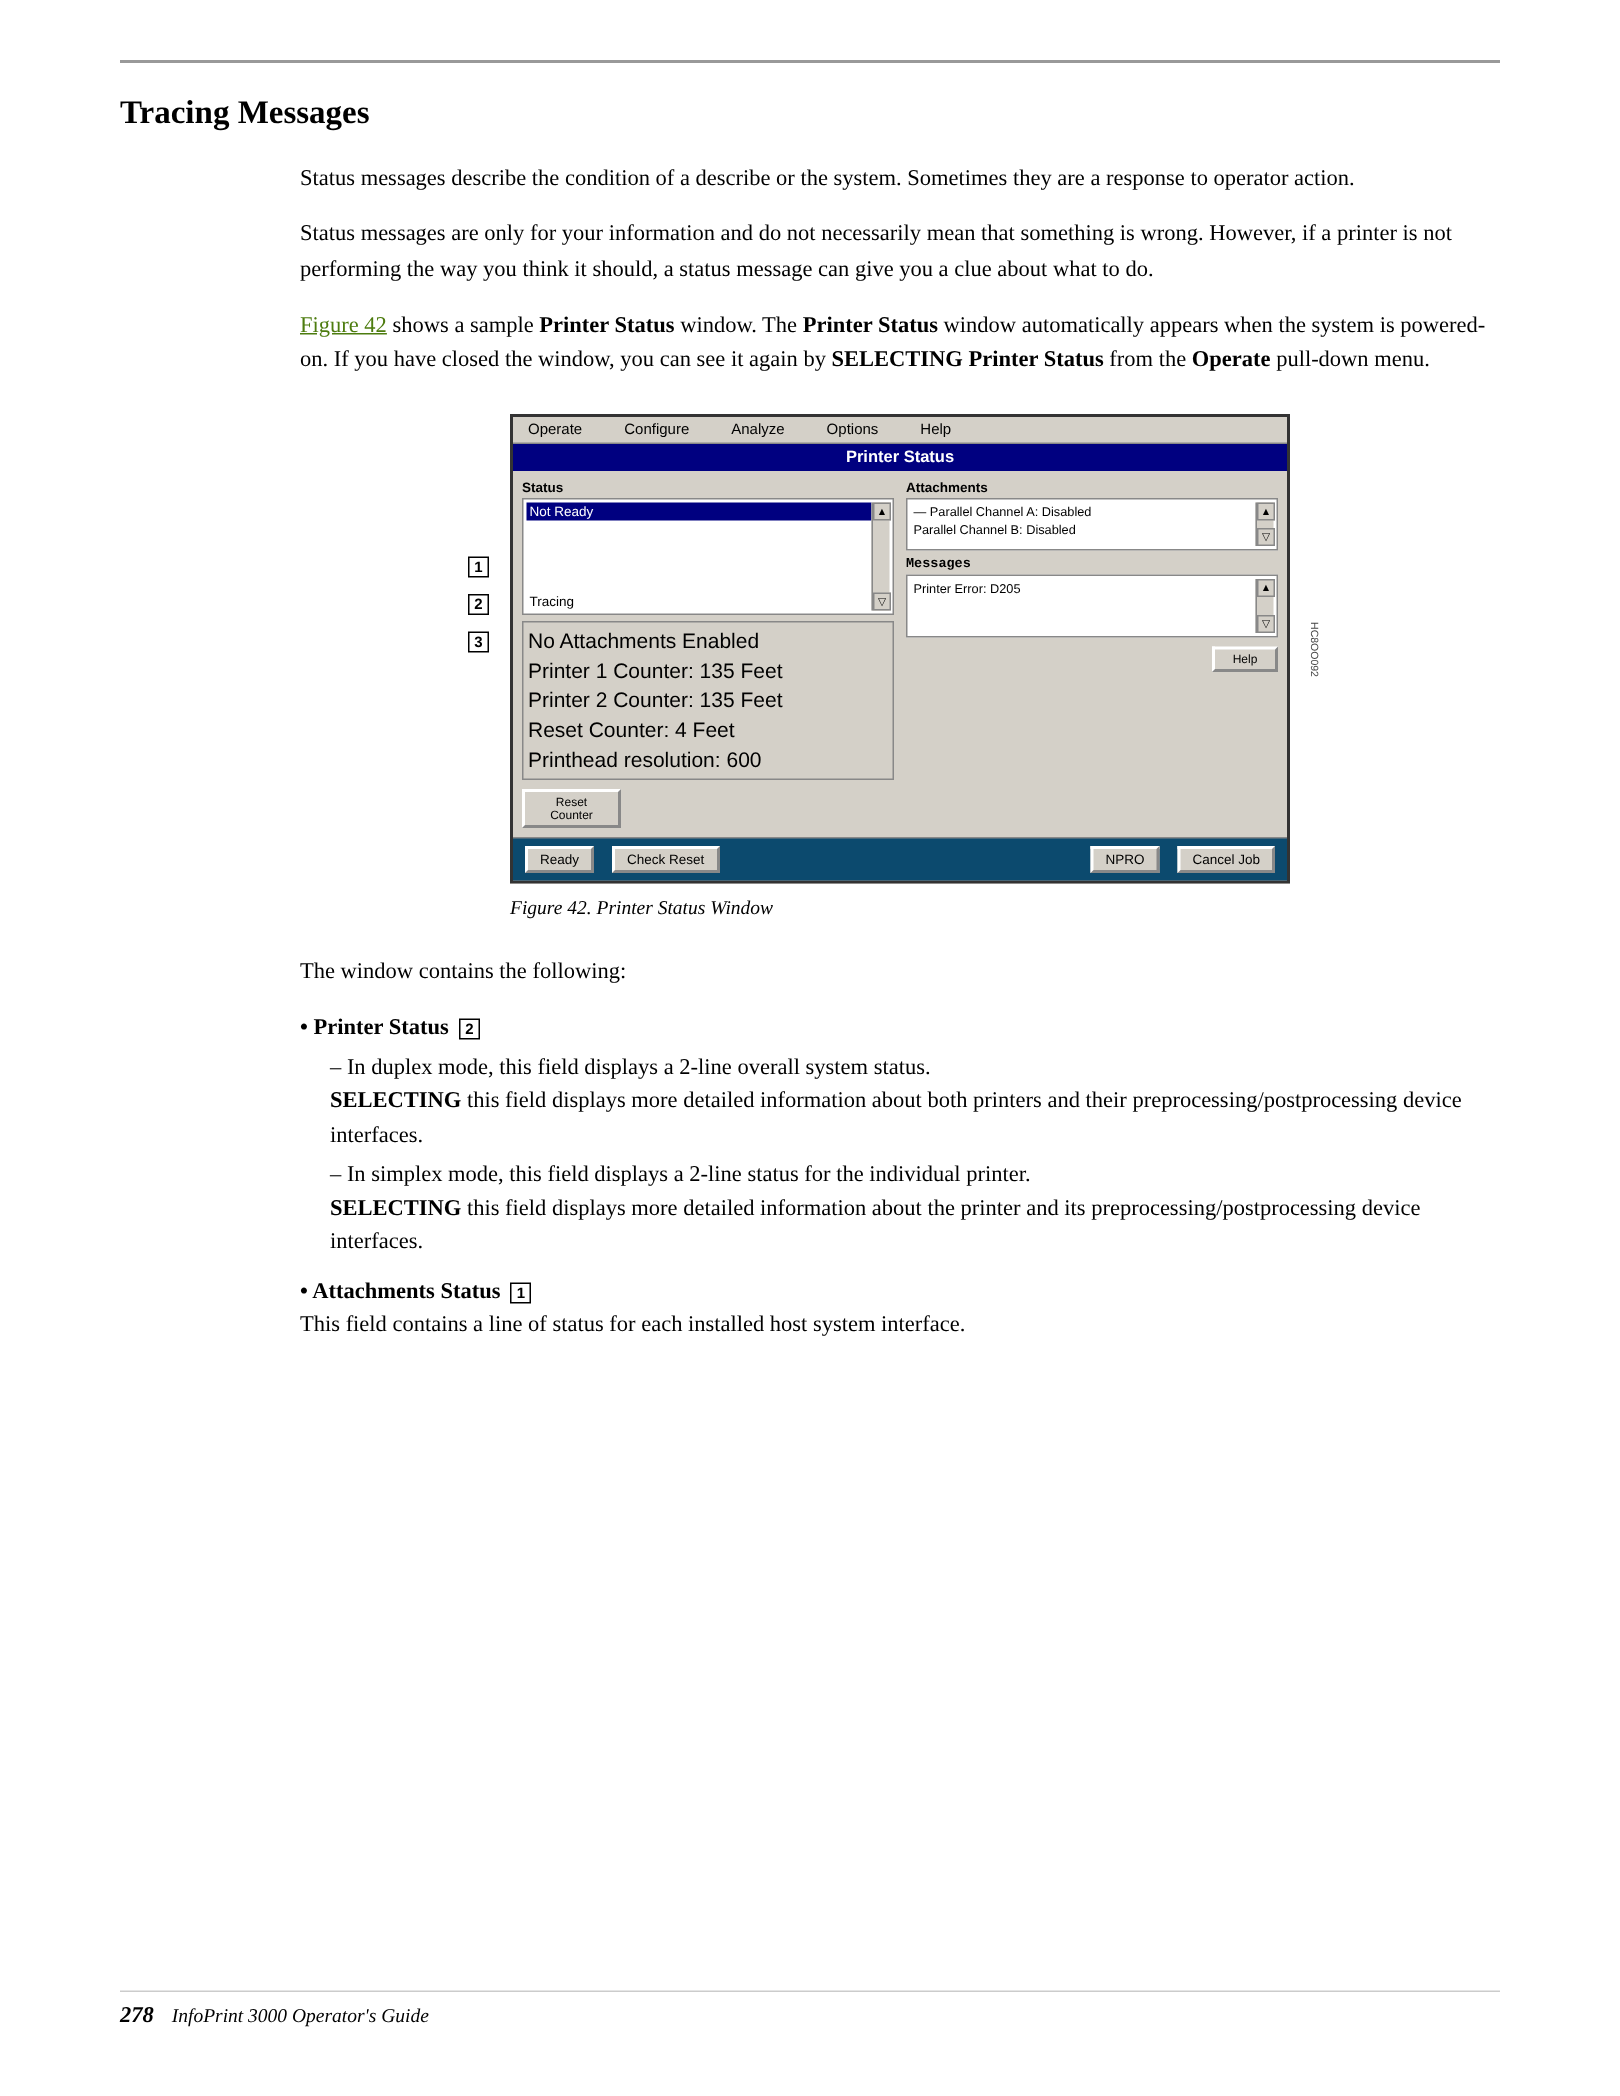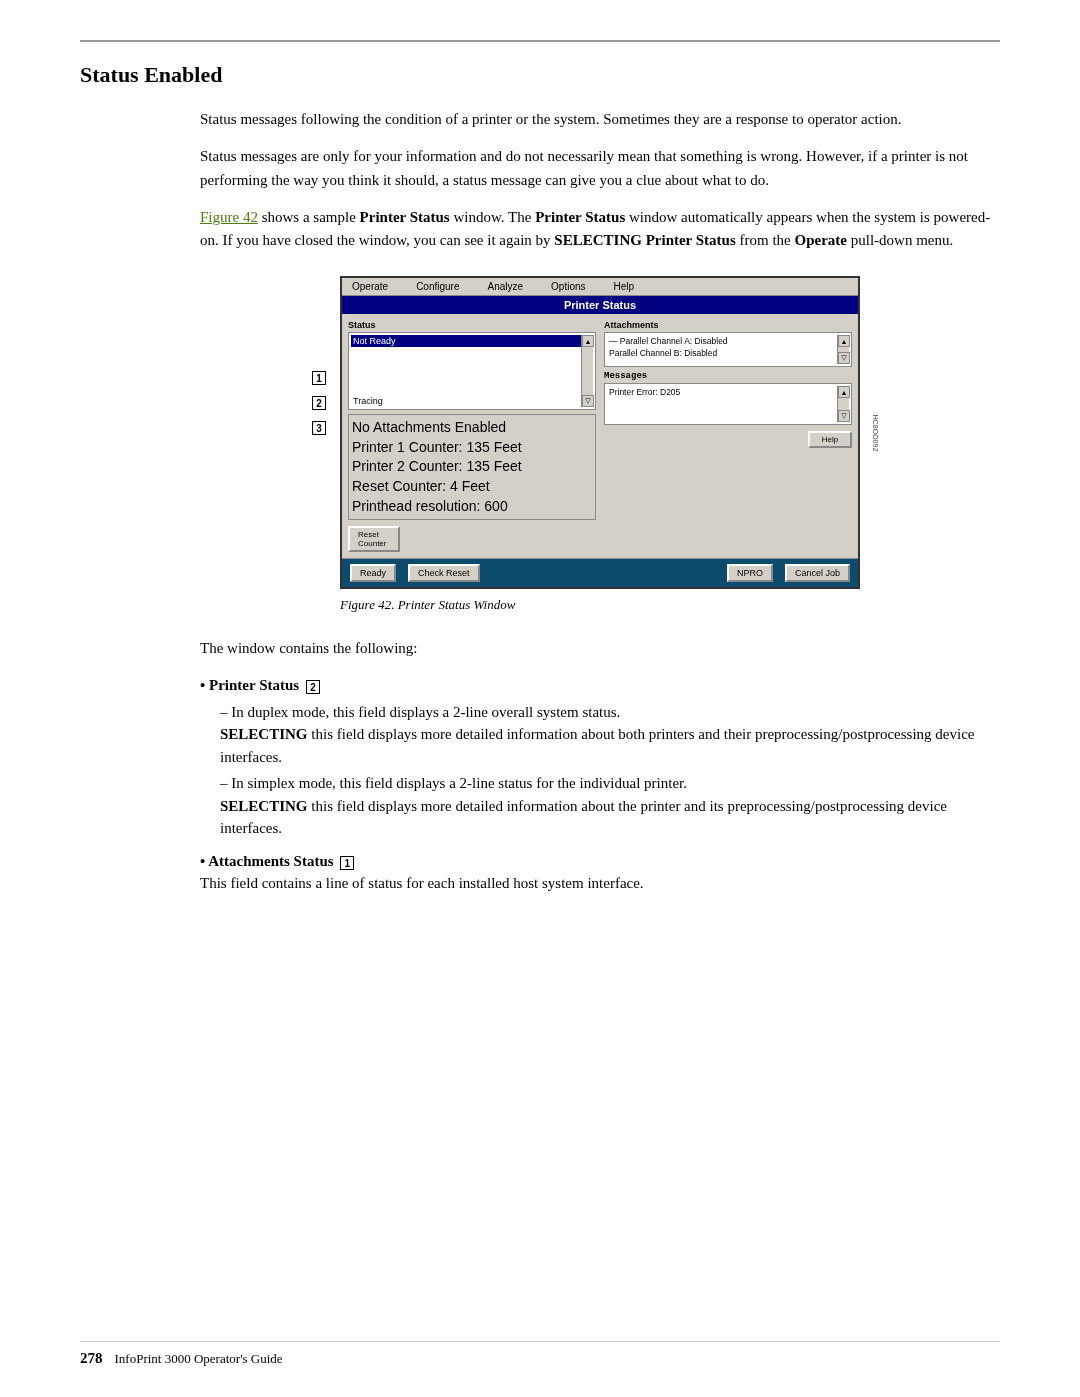--- a/index.html
+++ b/index.html
@@ -233,27 +233,28 @@
       font-family: Arial, sans-serif;
       line-height: 13px;
       font-weight: bold;
       vertical-align: middle;
       margin-left: 3px;
     }
 
     
     .page-footer {
       position: absolute;
-      bottom: 30px;
+      bottom: 44px;
       left: 80px;
       right: 80px;
       display: flex;
       align-items: baseline;
       border-top: 1px solid #ccc;
       padding-top: 8px;
+      font-style: italic;
     }
     .footer-page-num {
       font-weight: bold;
       font-size: 15px;
       margin-right: 12px;
     }
     .footer-text {
       font-size: 13px;
     }
 
@@ -268,25 +269,25 @@
       background: #000080;
       color: #fff;
     }
   </style>
 </head>
 <body>
 
 <div class="page">
   <div class="top-rule"></div>
 
-  <h1 class="section-title">Status Enabled</h1>
+  <h1 class="section-title">Tracing Messages</h1>
 
   <div class="content-area">
 
-    <p class="para">Status messages following the condition of a printer or the system. Sometimes they are a response to operator action.</p>
+    <p class="para">Status messages describe the condition of a describe or the system. Sometimes they are a response to operator action.</p>
 
     <p class="para">Status messages are only for your information and do not necessarily mean that something is wrong. However, if a printer is not performing the way you think it should, a status message can give you a clue about what to do.</p>
 
     <p class="para">
       <span class="link-text">Figure 42</span><span> shows a sample </span><span class="bold">Printer Status</span><span> window. The </span><span class="bold">Printer Status</span><span> window automatically appears when the system is powered-on. If you have closed the window, you can see it again by </span><span class="bold">SELECTING Printer Status</span><span> from the </span><span class="bold">Operate</span><span> pull-down menu.</span>
     </p>
 
     <div class="figure-container">
       <div class="figure-wrapper">
 
@@ -327,21 +328,21 @@
 
               <div class="ps-status-box">
                 <div class="ps-status-line">No Attachments Enabled</div>
                 <div class="ps-status-line">Printer 1 Counter: 135 Feet</div>
                 <div class="ps-status-line">Printer 2 Counter: 135 Feet</div>
                 <div class="ps-status-line">Reset Counter: 4 Feet</div>
                 <div class="ps-status-line">Printhead resolution: 600</div>
               </div>
 
               <div style="margin-top:6px;">
-                <div class="ps-btn" style="text-align:left; width:52px; font-size:8px;">Reset<br>Counter</div>
+                <div class="ps-btn" style="text-align:center; width:66px; font-size:8px;">Reset<br>Counter</div>
               </div>
             </div>
 
             <div class="ps-right">
               <div class="ps-label">Attachments</div>
               <div class="ps-listbox-scroll" style="min-height:35px;">
                 <div class="ps-listbox-content">
                   <div style="padding:1px 2px; font-size:8.5px;">— Parallel Channel A: Disabled</div>
                   <div style="padding:1px 2px; font-size:8.5px;">Parallel Channel B: Disabled</div>
                 </div>

